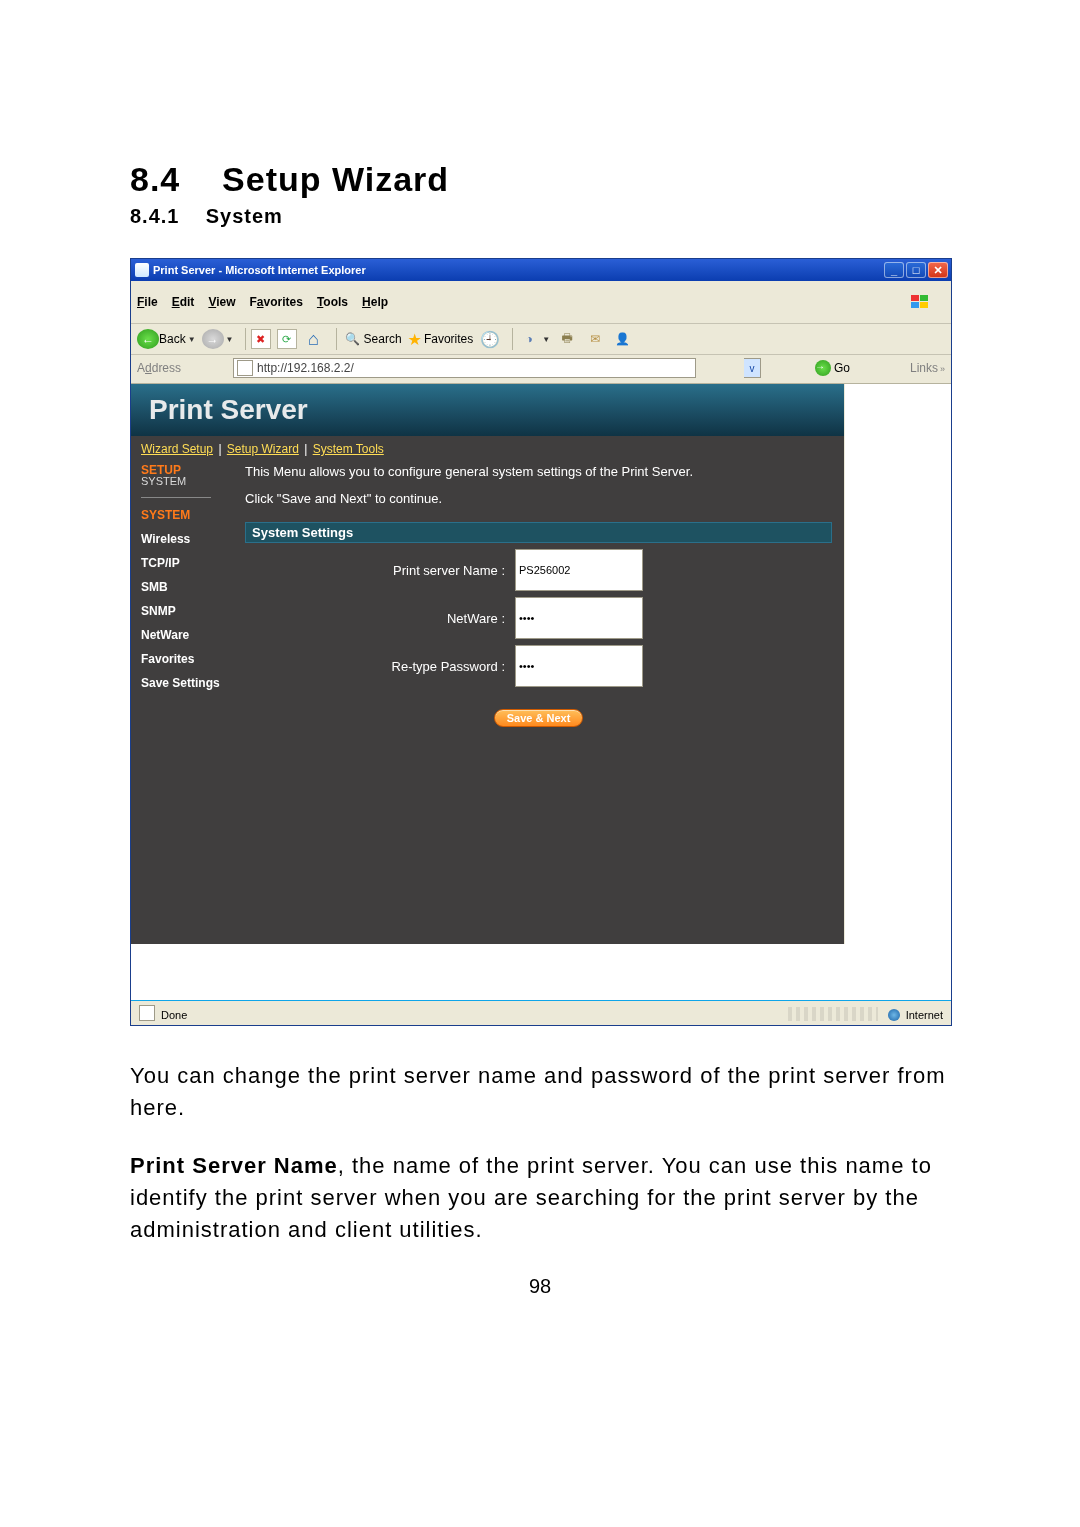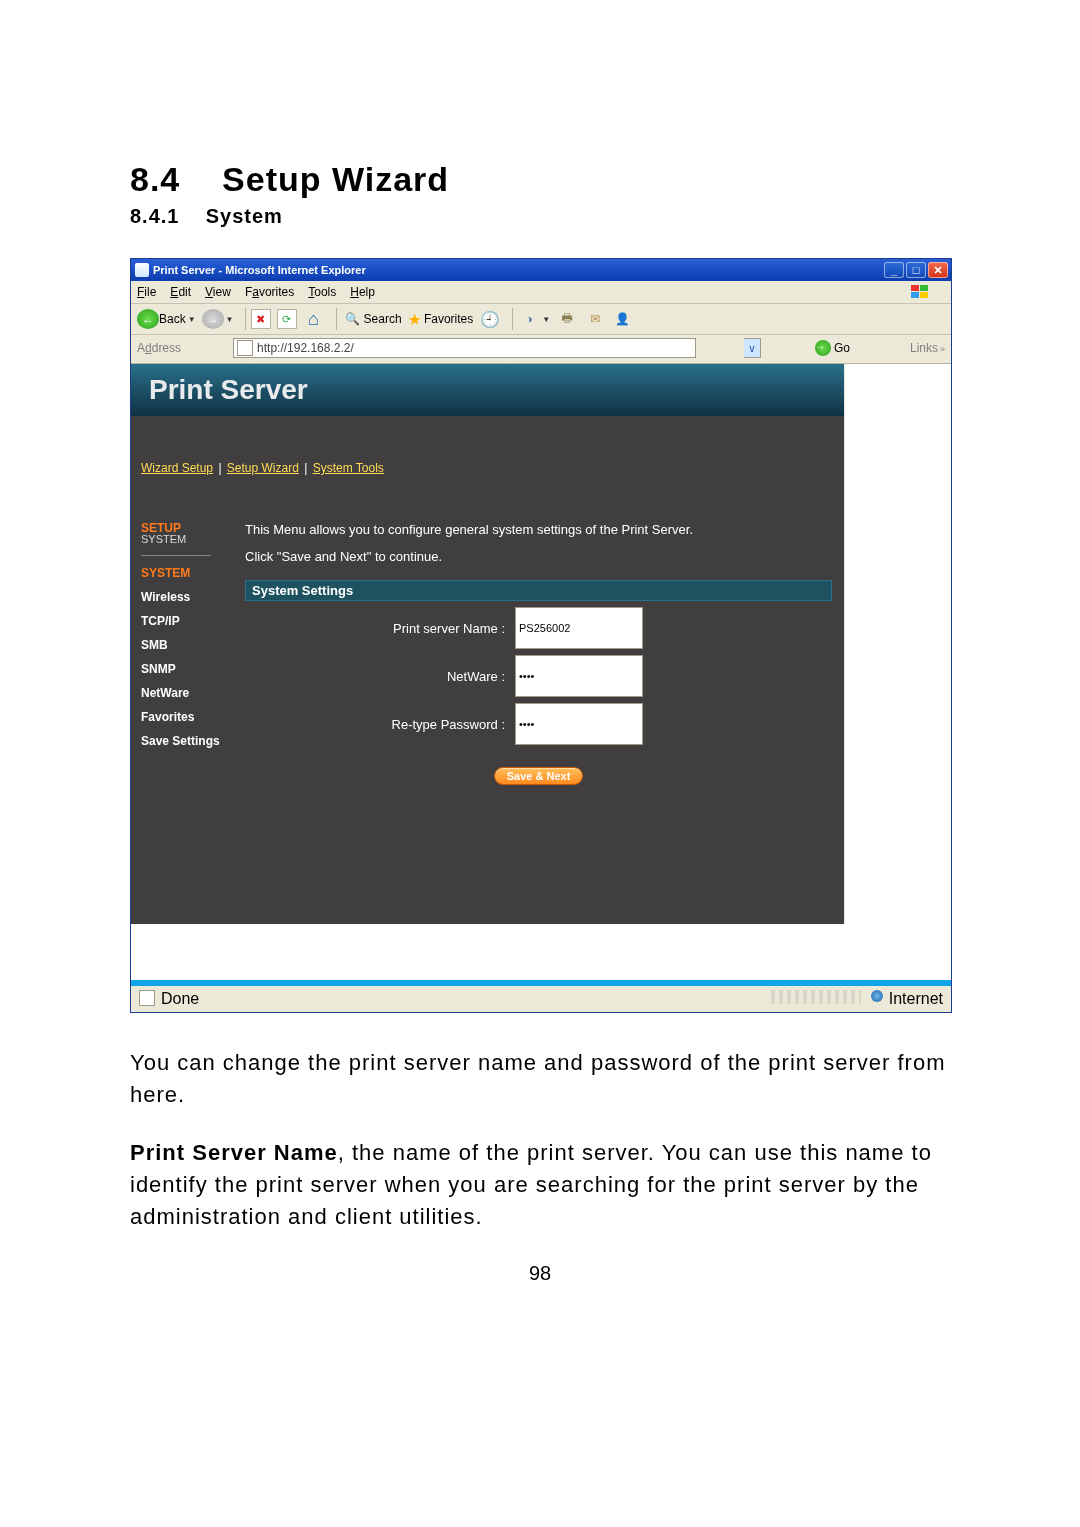--- a/index.html
+++ b/index.html
@@ -57,22 +57,23 @@
     font-size: 11px; font-weight: bold; color:#fff;
     box-shadow: inset 0 0 0 1px rgba(255,255,255,.5);
   }
   .wndbtn.min { background: linear-gradient(#2b6cd9,#1248b6);}
   .wndbtn.max { background: linear-gradient(#2b6cd9,#1248b6);}
   .wndbtn.close { background: linear-gradient(#f36a4f,#d23215);}
   .menubar {
     display:flex; align-items:center;
     background:#ece9d8;
     font-size: 12px;
-    padding: 2px 6px;
+    padding: 12px 6px;
     border-bottom: 1px solid #c6c3b3;
+    font-weight: bold;
   }
   .menubar span { margin-right: 14px; }
   .menubar span u { text-decoration: underline; }
   .menubar .win-flag { margin-left:auto; width:22px; height:18px; display:flex; align-items:center; justify-content:center;}
   .win-flag svg { width:18px; height:14px; }
 
   .toolbar {
     display:flex; align-items:center;
     background:#ece9d8;
     padding:4px 6px;
@@ -122,21 +123,20 @@
     display:flex;
     background:#fff;
     min-height: 560px;
   }
   .left-area {
     flex:1 1 auto;
     background:#403e3e;
     color:#fff;
     display:flex; flex-direction:column;
     min-height:560px;
-    gap:39px;
   }
   .banner {
     background: linear-gradient(#2a6f8a, #1a4a60 60%, #0f3344);
     padding:10px 18px;
   }
   .banner-title {
     font-size:28px; font-weight:bold; color:#e8eaeb;
   }
   .breadcrumb {
     background:#403e3e;
@@ -197,24 +197,24 @@
     color:#fff; font-weight:bold; font-size:11px;
     border-radius:10px;
     padding:2px 12px;
     border:1px solid #cf5a00;
     box-shadow: inset 0 1px 0 rgba(255,255,255,.5);
   }
 
   .right-blank { width:106px; background:#fff; border-left:1px solid #ece9d8;}
   .white-strip { height:56px; background:#fff;}
   .statusbar {
-    display:flex; align-items:flex-start;
+    display:flex; align-items:flex-end;
     background:#ece9d8;
-    border-top:6px solid #0ea5e9;
-    font-size:16px;
+    border-top:1px solid #0ea5e9;
+    font-size:11px;
     padding:4px 8px;
   }
   .statusbar .page-icon {
     width:14px; height:14px; margin-right:6px;
     background:#fff; border:1px solid #9e9a88;
   }
   .statusbar .spacer { flex:1 1 auto; }
   .statusbar .stripes {
     width:90px; height:14px;
     background: repeating-linear-gradient(90deg,#d9d6c7 0 4px,#ece9d8 4px 8px);

